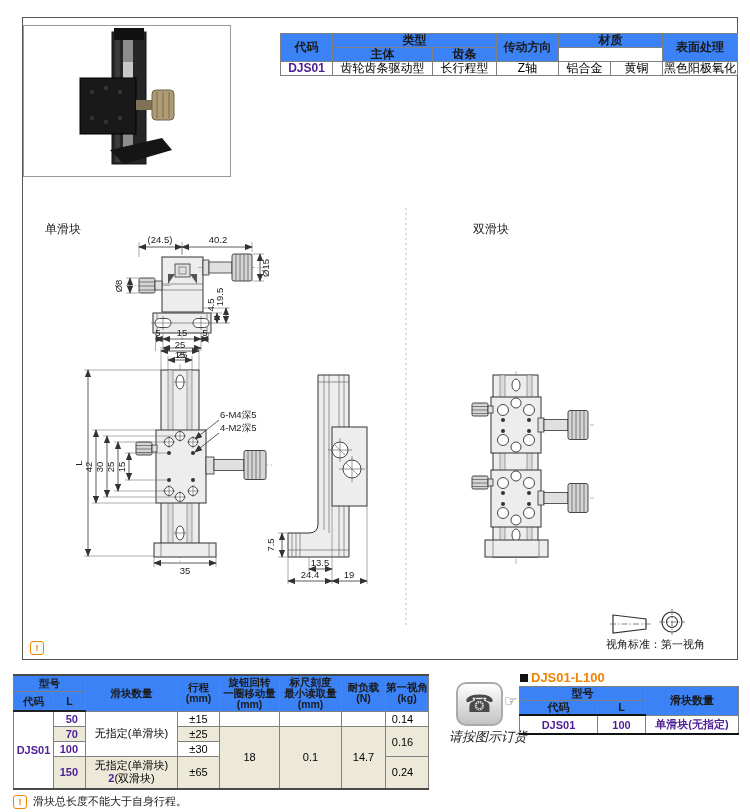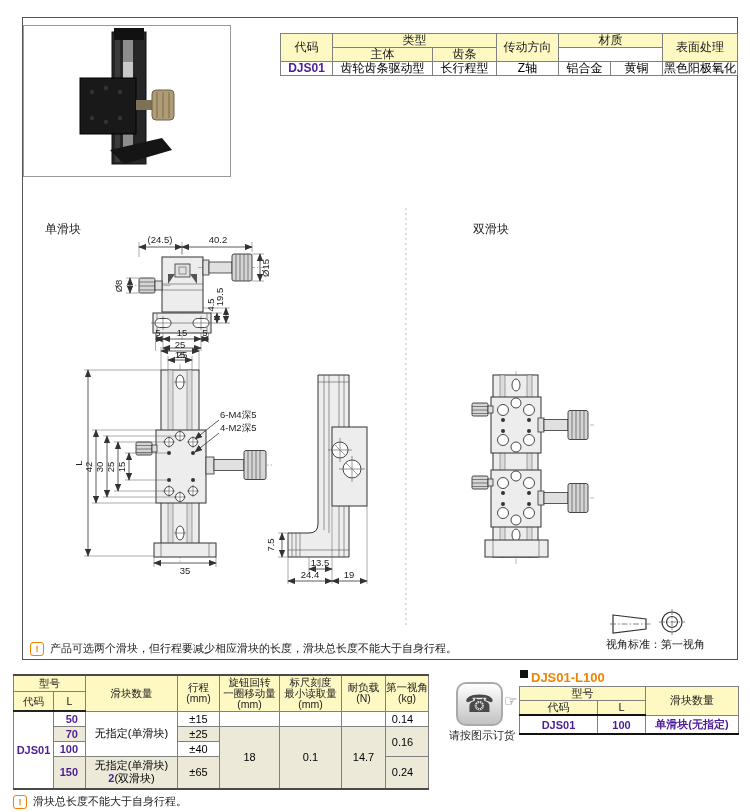--- a/index.html
+++ b/index.html
@@ -4,21 +4,21 @@
 <style>
   html,body{margin:0;padding:0;background:#fff;font-family:"Liberation Sans",sans-serif;}
   .page{position:relative;width:750px;height:812px;background:#fff;overflow:hidden;}
   .abs{position:absolute;}
   
   .frame{left:22px;top:17px;width:714px;height:641px;border:1px solid #555;}
   .photo-box{left:23px;top:25px;width:208px;height:152px;background:#fff;border:1px solid #999;box-sizing:border-box;}
   
   table{border-collapse:collapse;table-layout:fixed;}
   th,td{border:1px solid #808080;overflow:hidden;white-space:nowrap;}
-  th{background:#fef9c3;font-weight:normal;color:#1a1a1a;}
+  th{background:#3b82f6;font-weight:bold;color:#1a1a1a;}
   .spec{left:280px;top:33px;width:457px;font-size:12px;border:1.5px solid #333;}
   .spec th,.spec td{text-align:center;padding:0;line-height:13px;height:13px;}
   .orange{color:#4c1d95;font-weight:bold;}
   .tb{left:13px;top:674px;width:415px;font-size:11px;border:1px solid #4a4a4a;border-top:2px solid #4a4a4a;border-bottom:2px solid #4a4a4a;}
   .tb th{text-align:center;padding:0;line-height:11px;font-size:10.5px;}
   .tb td{text-align:center;padding:0;height:14px;background:#fff;}
   .tb tr.hline th{border-bottom:2px solid #222;}
   .cream{background:#ece9d9 !important;}
   .lcell{text-align:right !important;padding-right:7px !important;}
   .wcell{text-align:left;padding-right:9px !important;}
@@ -26,28 +26,28 @@
   .otb th{text-align:center;padding:0;line-height:13px;height:13px;}
   .otb tr.hline th{border-bottom:2px solid #111;}
   .otb td{text-align:center;height:15px;border-bottom:2px solid #111;}
   
   .dlabel{font-size:12px;color:#222;}
   .note-row{display:flex;align-items:center;gap:6px;font-size:11px;color:#222;}
   .note-ico{width:12px;height:12px;border:1.5px solid #f08300;border-radius:3px;color:#f08300;
             font-weight:bold;font-size:9px;line-height:12px;text-align:center;flex:0 0 auto;background:#fff;}
   .vs-text{font-size:11px;color:#222;}
   
-  .order-title{display:flex;gap:3px;}
+  .order-title{display:flex;align-items:center;gap:3px;}
   .order-title .sq{width:8px;height:8px;background:#111;flex:0 0 auto;}
   .order-title .tx{font-size:13px;font-weight:bold;color:#f08300;}
   .order-btn{left:456px;top:682px;width:47px;height:44px;border:2px solid #aaa;border-radius:10px;
              background:linear-gradient(#ffffff,#c2c2c2);display:flex;align-items:center;justify-content:center;
              font-size:24px;color:#4a4a4a;box-sizing:border-box;}
   .hand{left:504px;top:692px;font-size:15px;color:#555;}
-  .order-note{left:449px;top:728px;width:110px;font-size:11px;color:#222;}
+  .order-note{left:449px;top:728px;width:110px;font-size:13px;color:#222;font-style:italic;}
   
   .dw{left:22px;top:186px;}
   .dw .out{fill:#ededed;stroke:#333;stroke-width:1;}
   .dw .out2{fill:#e0e0e0;stroke:#333;stroke-width:0.8;}
   .dw .knob{fill:#d5d5d5;stroke:#333;stroke-width:0.9;}
   .dw .dim{stroke:#333;stroke-width:0.8;fill:none;}
   .dw .ext{stroke:#666;stroke-width:0.55;fill:none;}
   .dw .cl{stroke:#888;stroke-width:0.6;stroke-dasharray:7 2 1.5 2;fill:none;}
   .dw .kn{stroke:#555;stroke-width:0.7;}
   .dw text{font-family:"Liberation Sans",sans-serif;font-size:9.5px;fill:#222;}
@@ -410,21 +410,20 @@
       <rect class="knob" x="546" y="297.5" width="20" height="29" rx="2"></rect>
       <line class="kn" x1="550" y1="297.5" x2="550" y2="326.5"></line>
         <line class="kn" x1="554" y1="297.5" x2="554" y2="326.5"></line>
       <line class="kn" x1="558" y1="297.5" x2="558" y2="326.5"></line>
         <line class="kn" x1="562" y1="297.5" x2="562" y2="326.5"></line>
     </g>
   </svg>
 
   <div class="abs note-row" style="left:30px;top:641px;width:560px;">
     <span class="note-ico">!</span>
-    <span>产品可选两个滑块，但行程要减少相应滑块的长度，滑块总长度不能大于自身行程。</span>
   </div>
 
   <svg class="abs" style="left:610px;top:612px;" width="44" height="24" viewBox="0 0 44 24">
     <path d="M3,3 L36,7 L36,17 L3,21 Z" fill="none" stroke="#333" stroke-width="1.2"></path>
     <line x1="0" y1="12" x2="42" y2="12" stroke="#666" stroke-width="0.8" stroke-dasharray="6 2 1.5 2"></line>
   </svg>
   <svg class="abs" style="left:658px;top:608px;" width="28" height="28" viewBox="0 0 28 28">
     <circle cx="14" cy="14" r="10" fill="none" stroke="#333" stroke-width="1.2"></circle>
     <circle cx="14" cy="14" r="5.5" fill="none" stroke="#333" stroke-width="1.1"></circle>
     <line x1="1" y1="14" x2="27" y2="14" stroke="#666" stroke-width="0.8" stroke-dasharray="6 2 1.5 2"></line>
@@ -470,21 +469,21 @@
     <tr>
       <td class="orange lcell cream">70</td>
       <td class="cream">±25</td>
       <td rowspan="3" class="cream">18</td>
       <td rowspan="3" class="cream">0.1</td>
       <td rowspan="3" class="cream">14.7</td>
       <td rowspan="2" class="wcell cream">0.16</td>
     </tr>
     <tr>
       <td class="orange lcell">100</td>
-      <td>±40</td>
+      <td>±30</td>
     </tr>
     <tr style="height:32px">
       <td class="orange lcell cream">150</td>
       <td class="cream" style="line-height:13px;">
         <span>无指定(单滑块)</span><br>
         <span class="orange">2</span><span>(双滑块)</span>
       </td>
       <td class="cream">±65</td>
       <td class="wcell cream">0.24</td>
     </tr>

